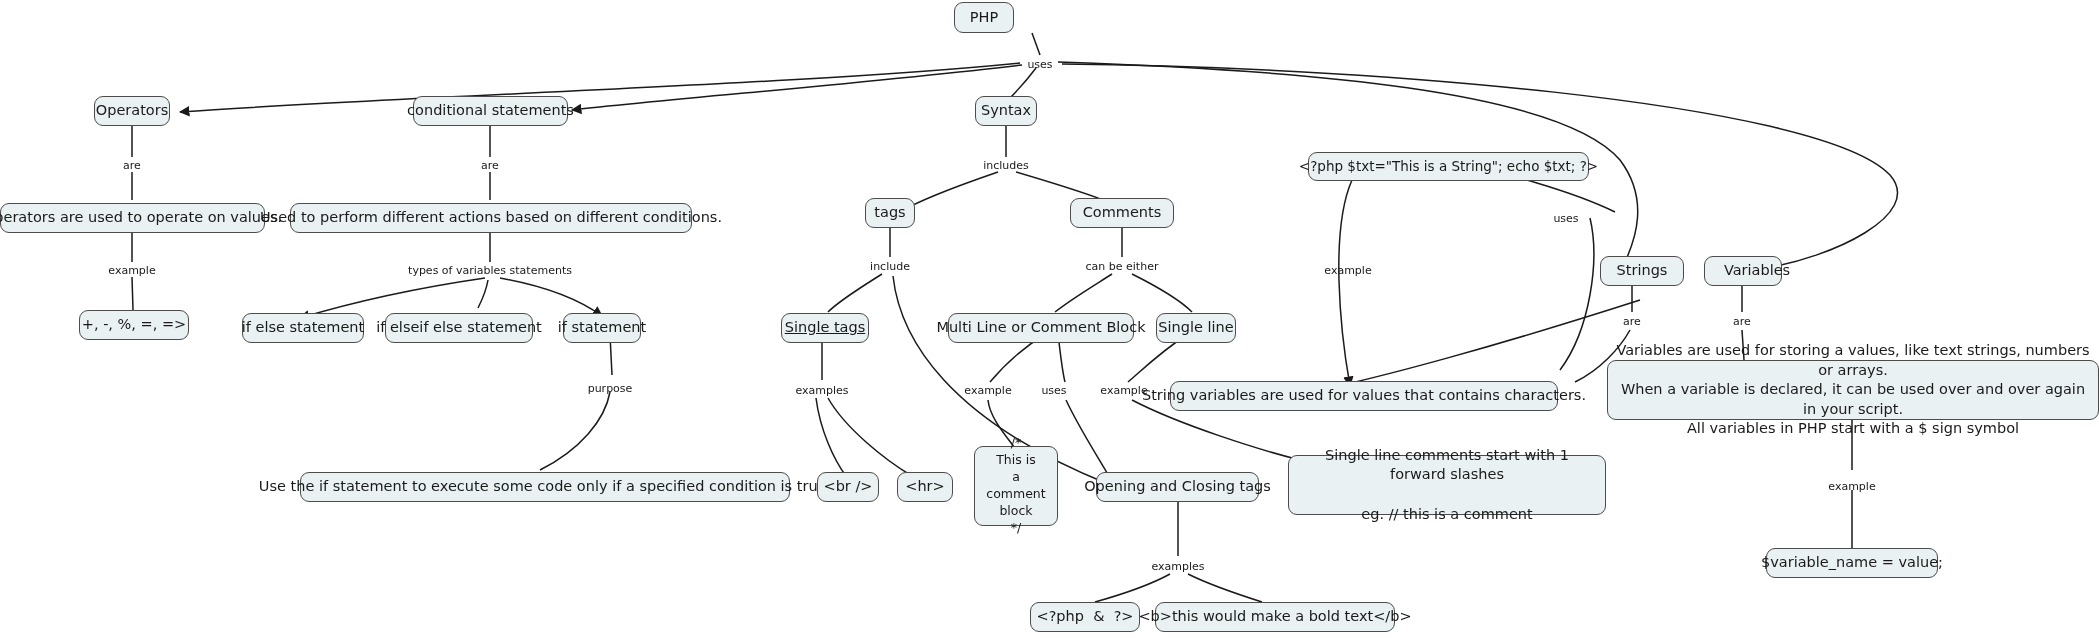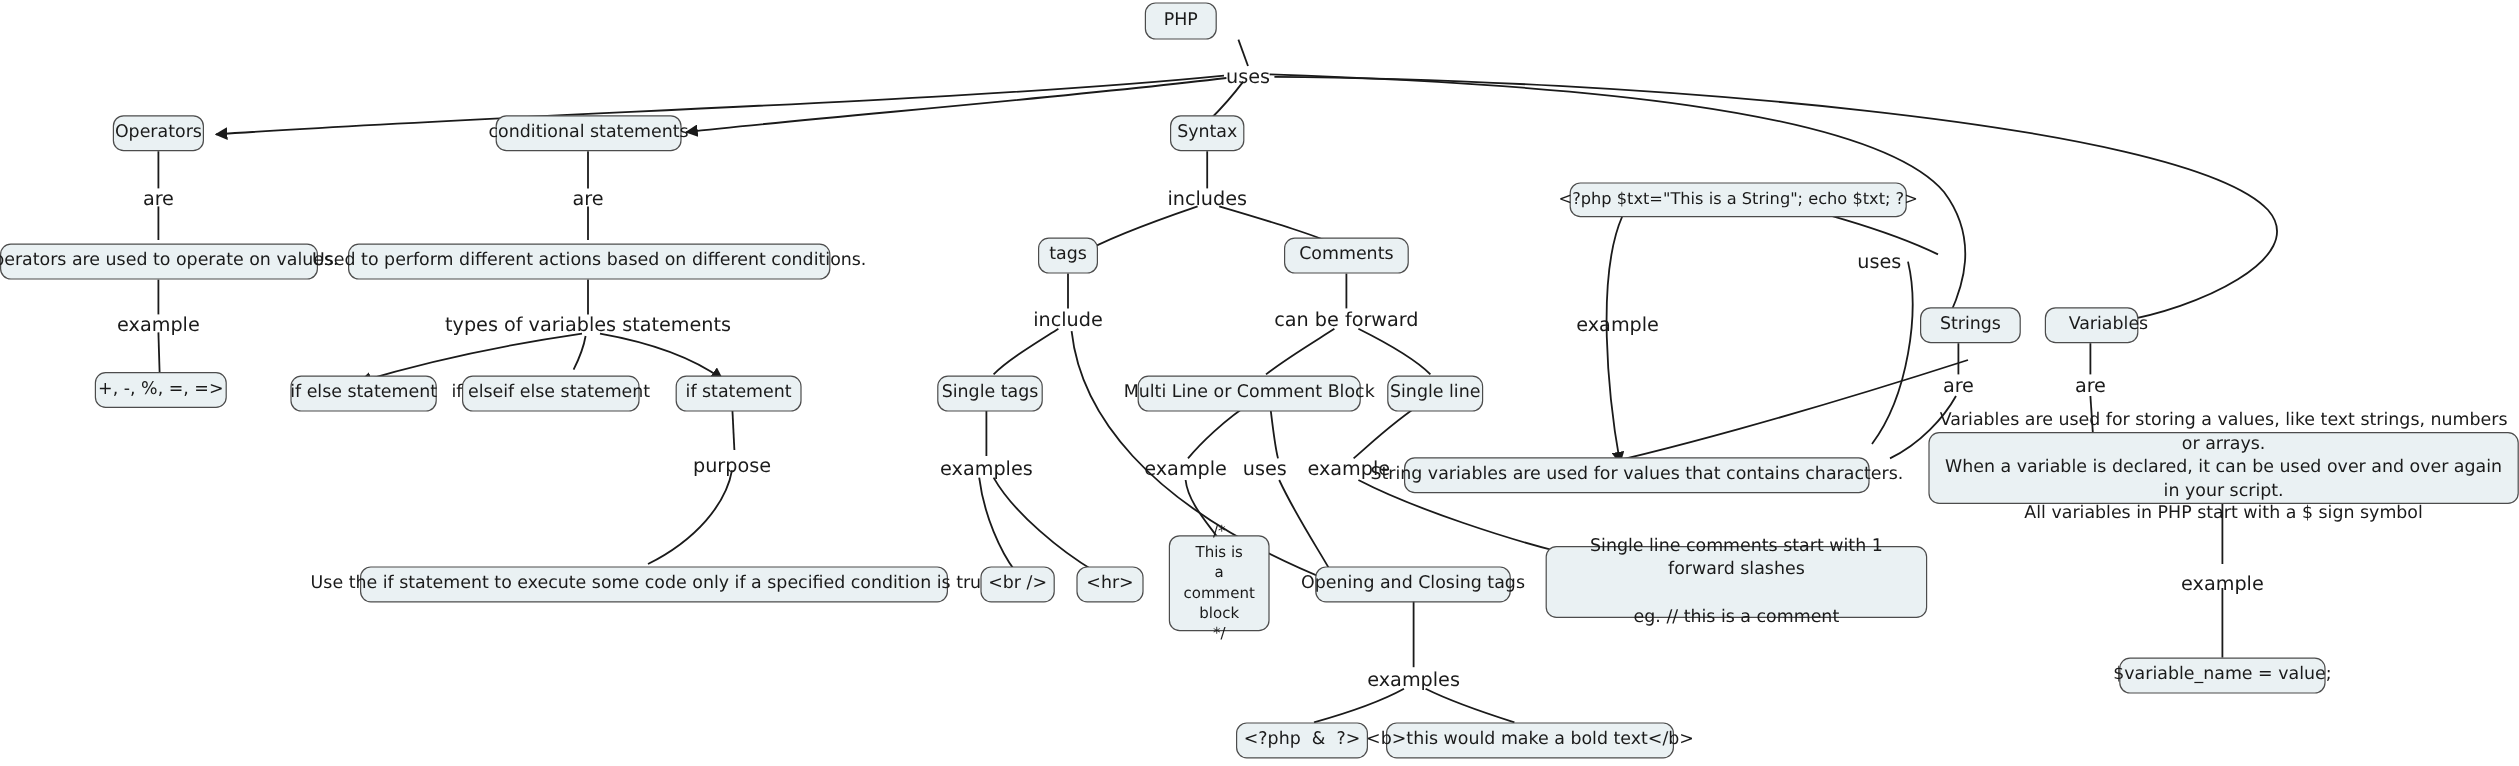--- a/index.html
+++ b/index.html
@@ -25,21 +25,21 @@
     align-items:center;
     justify-content:center;
     text-align:center;
     padding:3px 8px;
     white-space:pre;
     z-index:3;
   }
   .node.multiline{white-space:pre-line;line-height:1.35;}
   .linklabel{
     position:absolute;
-    font-size:16px;
+    font-size:11px;
     color:#1a1a1a;
     background:transparent;
     white-space:nowrap;
     transform:translate(-50%,-50%);
     z-index:4;
   }
 </style>
 </head>
 <body>
 
@@ -158,23 +158,23 @@
   <div class="node" style="left:1600px;top:256px;width:84px;height:30px;">Strings</div>
 
   <div class="node" style="left:1704px;top:256px;width:78px;height:30px;padding-left:36px;">Variables</div>
 
   <div class="node" style="left:79px;top:310px;width:110px;height:30px;">+, -, %, =, =&gt;</div>
 
   <div class="node" style="left:242px;top:313px;width:122px;height:30px;">if else statement</div>
 
   <div class="node" style="left:385px;top:313px;width:148px;height:30px;">if elseif else statement</div>
 
-  <div class="node" style="left:563px;top:313px;width:105px;height:30px;">if statement</div>
-
-  <div class="node" style="left:781px;top:313px;width:88px;height:30px;">Single tags</div>
+  <div class="node" style="left:563px;top:313px;width:78px;height:30px;">if statement</div>
+
+  <div class="node" style="left:781px;top:313px;width:88px;height:30px;text-decoration:underline;">Single tags</div>
 
   <div class="node" style="left:948px;top:313px;width:186px;height:30px;">Multi Line or Comment Block</div>
 
   <div class="node" style="left:1156px;top:313px;width:80px;height:30px;">Single line</div>
 
   <div class="node" style="left:1170px;top:381px;width:388px;height:30px;">String variables are used for values that contains characters.</div>
 
   <div class="node multiline" style="left:1607px;top:360px;width:492px;height:60px;">Variables are used for storing a values, like text strings, numbers or arrays.
 When a variable is declared, it can be used over and over again in your script.
 All variables in PHP start with a $ sign symbol</div>
@@ -210,21 +210,21 @@
   <div class="linklabel" style="left:490px;top:165px;">are</div>
 
   <div class="linklabel" style="left:1006px;top:165px;">includes</div>
 
   <div class="linklabel" style="left:132px;top:270px;">example</div>
 
   <div class="linklabel" style="left:490px;top:270px;">types of variables statements</div>
 
   <div class="linklabel" style="left:890px;top:266px;">include</div>
 
-  <div class="linklabel" style="left:1122px;top:266px;">can be forward</div>
+  <div class="linklabel" style="left:1122px;top:266px;">can be either</div>
 
   <div class="linklabel" style="left:1566px;top:218px;">uses</div>
 
   <div class="linklabel" style="left:1348px;top:270px;">example</div>
 
   <div class="linklabel" style="left:1632px;top:321px;">are</div>
 
   <div class="linklabel" style="left:1742px;top:321px;">are</div>
 
   <div class="linklabel" style="left:610px;top:388px;">purpose</div>

